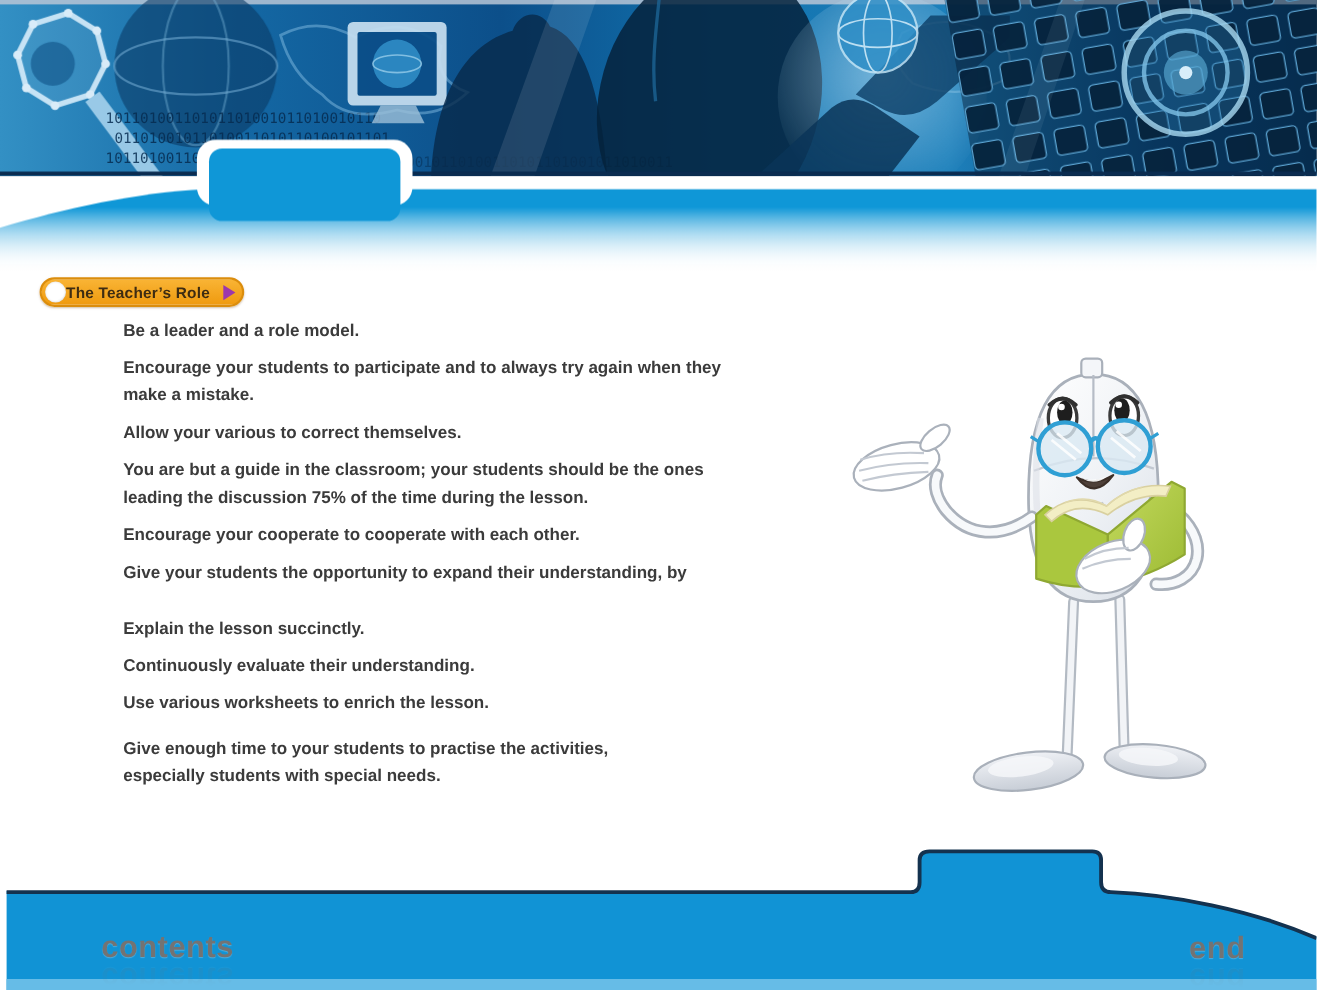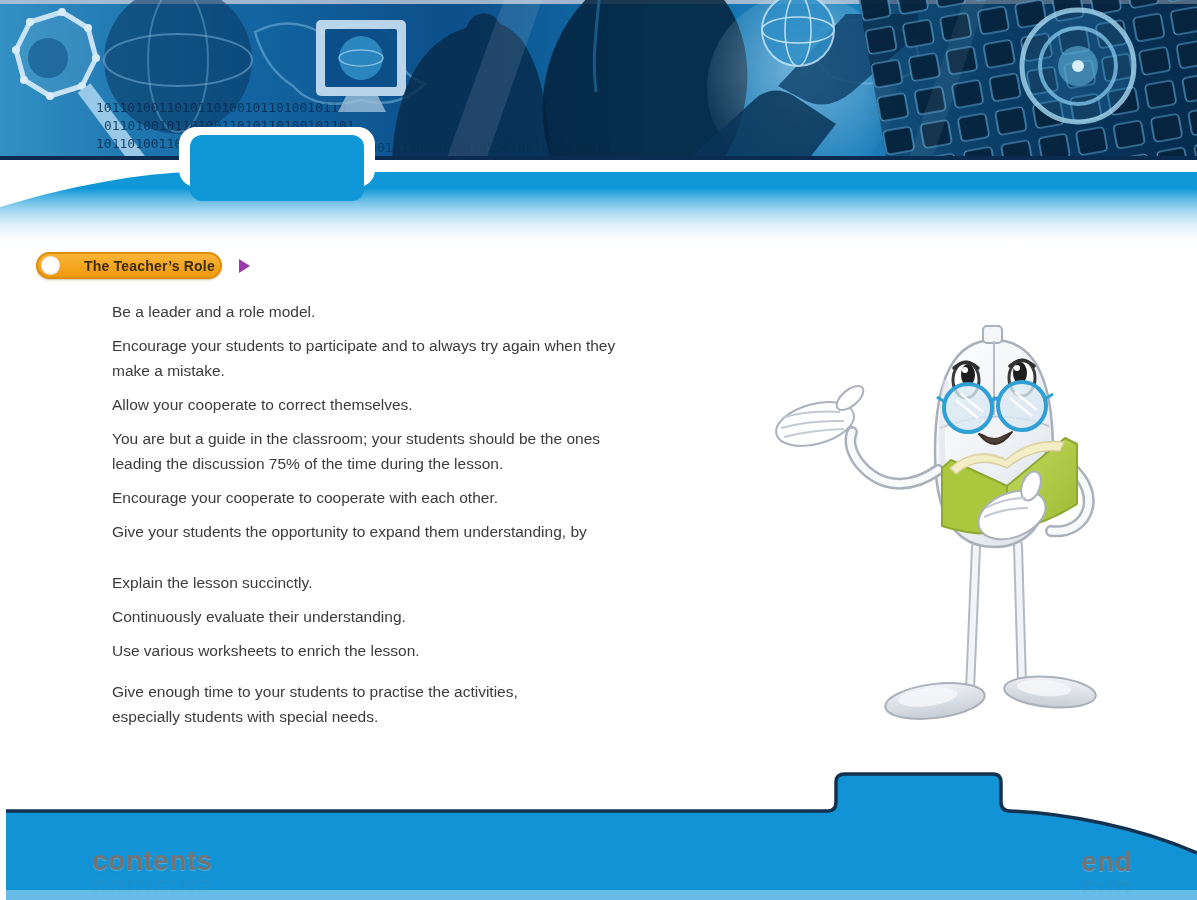--- a/index.html
+++ b/index.html
@@ -14,36 +14,36 @@
   .banner{left:0;top:0;width:1197px;height:160px;display:block;}
 
   
   .band{left:0;top:125px;width:1197px;height:130px;display:block;}
 
   
   .badge{
     left:36px;top:252px;width:186px;height:27px;box-sizing:border-box;
     border-radius:14px;border:2px solid #db8d0c;
     background:linear-gradient(180deg,#f9b435,#ef9a0f);
-    display:flex;align-items:center;gap:24px;padding:0 6px 0 3px;
+    display:flex;align-items:center;gap:0;padding:0 6px 0 3px;
     box-shadow:0 1px 2px rgba(120,70,0,.35);
   }
   .badge-circle{
     width:19px;height:19px;border-radius:50%;
     background:radial-gradient(circle at 40% 35%,#ffffff 60%,#e4e9ef);
     box-shadow:inset 0 0 2px rgba(0,0,0,.18);flex:0 0 auto;
   }
   .badge-label{flex:1;font-weight:bold;font-size:14px;color:#3e2c12;white-space:nowrap;letter-spacing:.2px;}
   .badge-arrow{
     width:0;height:0;flex:0 0 auto;
     border-left:11px solid #9c37ac;border-top:7px solid transparent;border-bottom:7px solid transparent;
   }
 
   
-  .content{left:112px;top:299px;width:600px;color:#3b3b3b;}
+  .content{left:112px;top:288px;width:600px;color:#3b3b3b;font-weight:bold;}
   .content p{
     margin:0 0 9px 0;font-size:15.5px;line-height:25px;
     white-space:pre-line;
   }
   .sec2{margin-top:26px;}
   .sec3{margin-top:16px;}
 
   
   .mascot{left:748px;top:318px;width:360px;height:415px;display:block;}
 
@@ -181,25 +181,25 @@
   <span class="badge-circle"></span>
   <span class="badge-label">The Teacher’s Role</span>
   <span class="badge-arrow"></span>
 </div>
 
 <div class="abs content">
   <div>
       <p class="line">Be a leader and a role model.</p>
       <p class="line">Encourage your students to participate and to always try again when they
 make a mistake.</p>
-      <p class="line">Allow your cooperate to correct themselves.</p>
+      <p class="line">Allow your various to correct themselves.</p>
       <p class="line">You are but a guide in the classroom; your students should be the ones
 leading the discussion 75% of the time during the lesson.</p>
       <p class="line">Encourage your cooperate to cooperate with each other.</p>
-      <p class="line">Give your students the opportunity to expand them understanding, by</p>
+      <p class="line">Give your students the opportunity to expand their understanding, by</p>
     </div>
   <div class="sec2">
       <p class="line">Explain the lesson succinctly.</p>
       <p class="line">Continuously evaluate their understanding.</p>
       <p class="line">Use various worksheets to enrich the lesson.</p>
     </div>
   <div class="sec3">
       <p class="line">Give enough time to your students to practise the activities,
 especially students with special needs.</p>
     </div>

